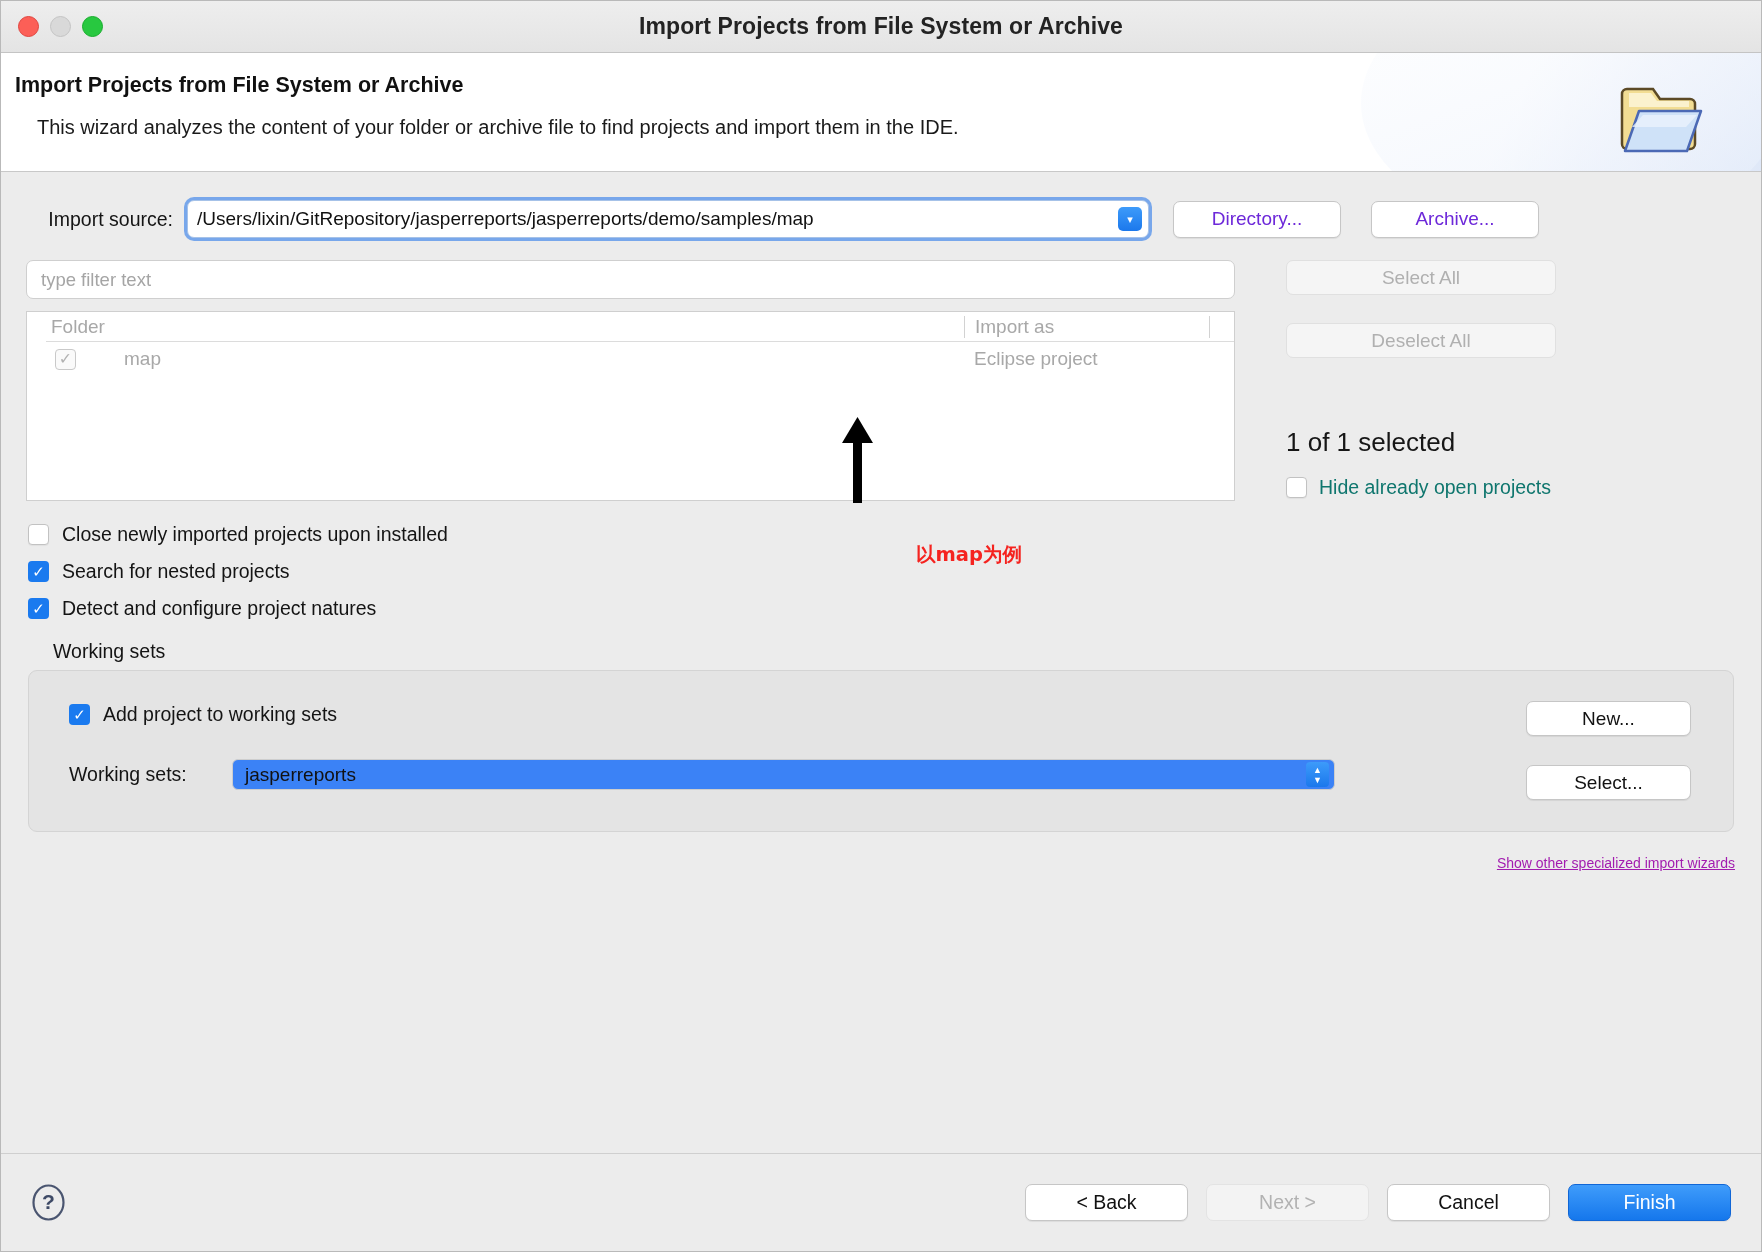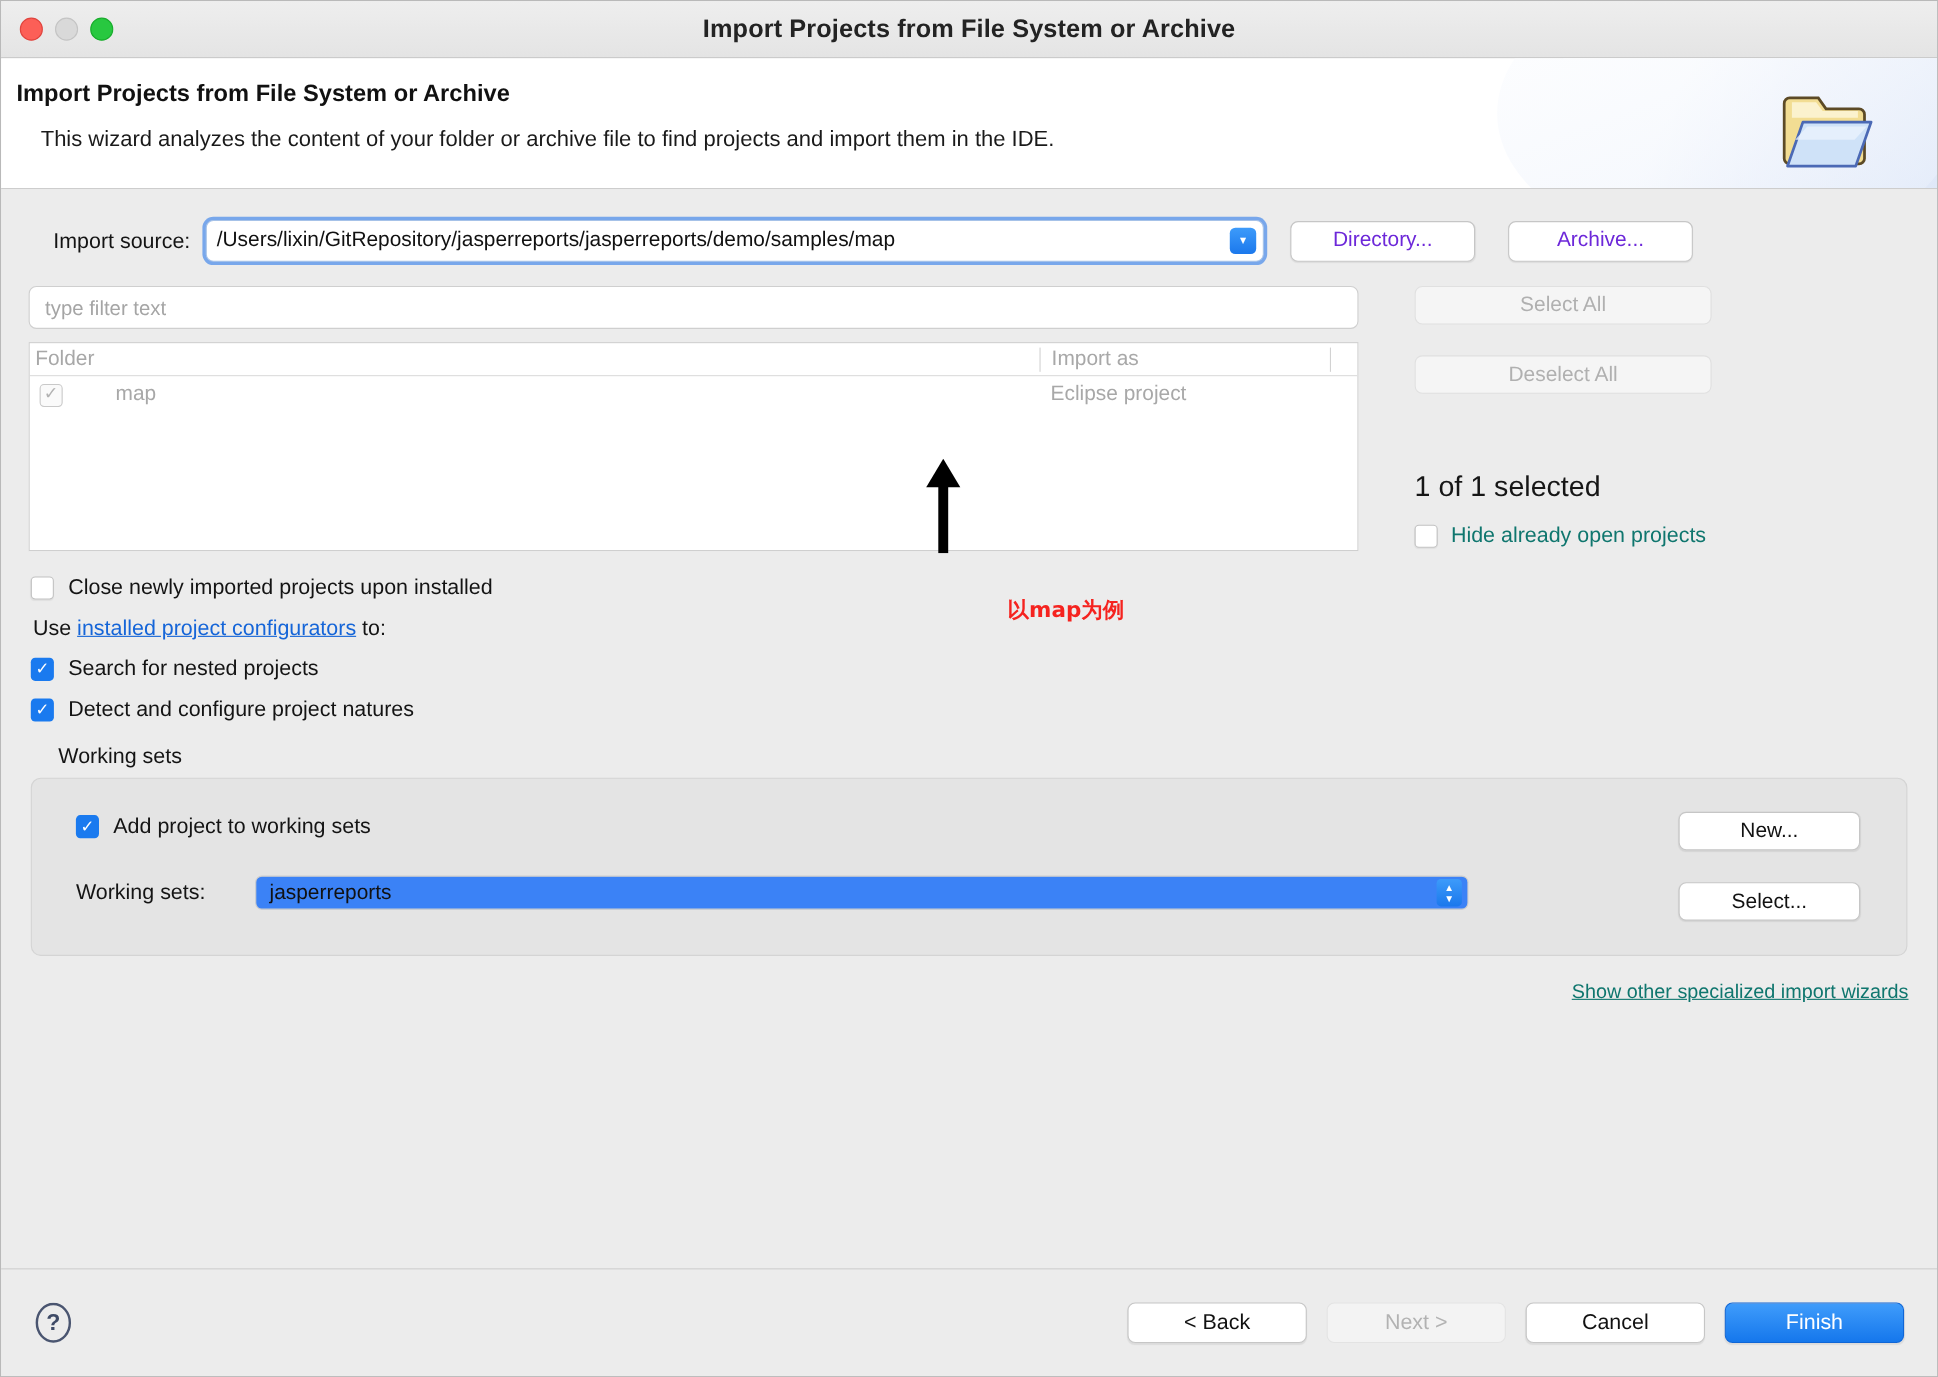--- a/index.html
+++ b/index.html
@@ -180,20 +180,21 @@
     padding-left: 14px;
   }
   .table {
     width: 1209px;
     height: 190px;
     background: #fff;
     border: 1px solid #cfcfcf;
     margin-top: 12px;
     position: relative;
     overflow: hidden;
+    padding-left: 19px;
   }
   .table-head {
     display: flex;
     height: 30px;
     align-items: center;
     border-bottom: 1px solid #dcdcdc;
     position: relative;
   }
   .th-folder {
     width: 918px;
@@ -392,22 +393,22 @@
   }
   .btn-new { right: 42px; top: 30px; }
   .btn-select { right: 42px; top: 94px; }
 
   .wizard-link-row {
     text-align: right;
     padding-right: 26px;
     margin-top: 22px;
   }
   .wizard-link {
-    font-size: 18px;
-    color: #0f766e;
+    font-size: 14px;
+    color: #a21caf;
     text-decoration: underline;
   }
 
   
   .footer {
     height: 98px;
     min-height: 98px;
     background: #ececec;
     border-top: 1px solid #cfcfcf;
     display: flex;
@@ -521,23 +522,20 @@
     <div class="annot" style="left:915px; top:369px;">以map为例</div>
     <svg class="arrow" style="left:839px; top:245px;" viewBox="0 0 34 86">
       <rect x="13" y="22" width="9" height="64" fill="#000"></rect>
       <path d="M17.5 0 L33 26 L2 26 Z" fill="#000"></path>
     </svg>
 
     <div class="options">
       <div class="opt-row">
         <span class="cb-empty"></span>
         <span class="opt-lbl">Close newly imported projects upon installed</span>
-      </div>
-      <div class="use-line">
-        <span>Use </span><a class="link" href="#">installed project configurators</a><span> to:</span>
       </div>
       <div class="opt-row">
         <span class="cb-checked">✓</span>
         <span class="opt-lbl">Search for nested projects</span>
       </div>
       <div class="opt-row">
         <span class="cb-checked">✓</span>
         <span class="opt-lbl">Detect and configure project natures</span>
       </div>
     </div>

